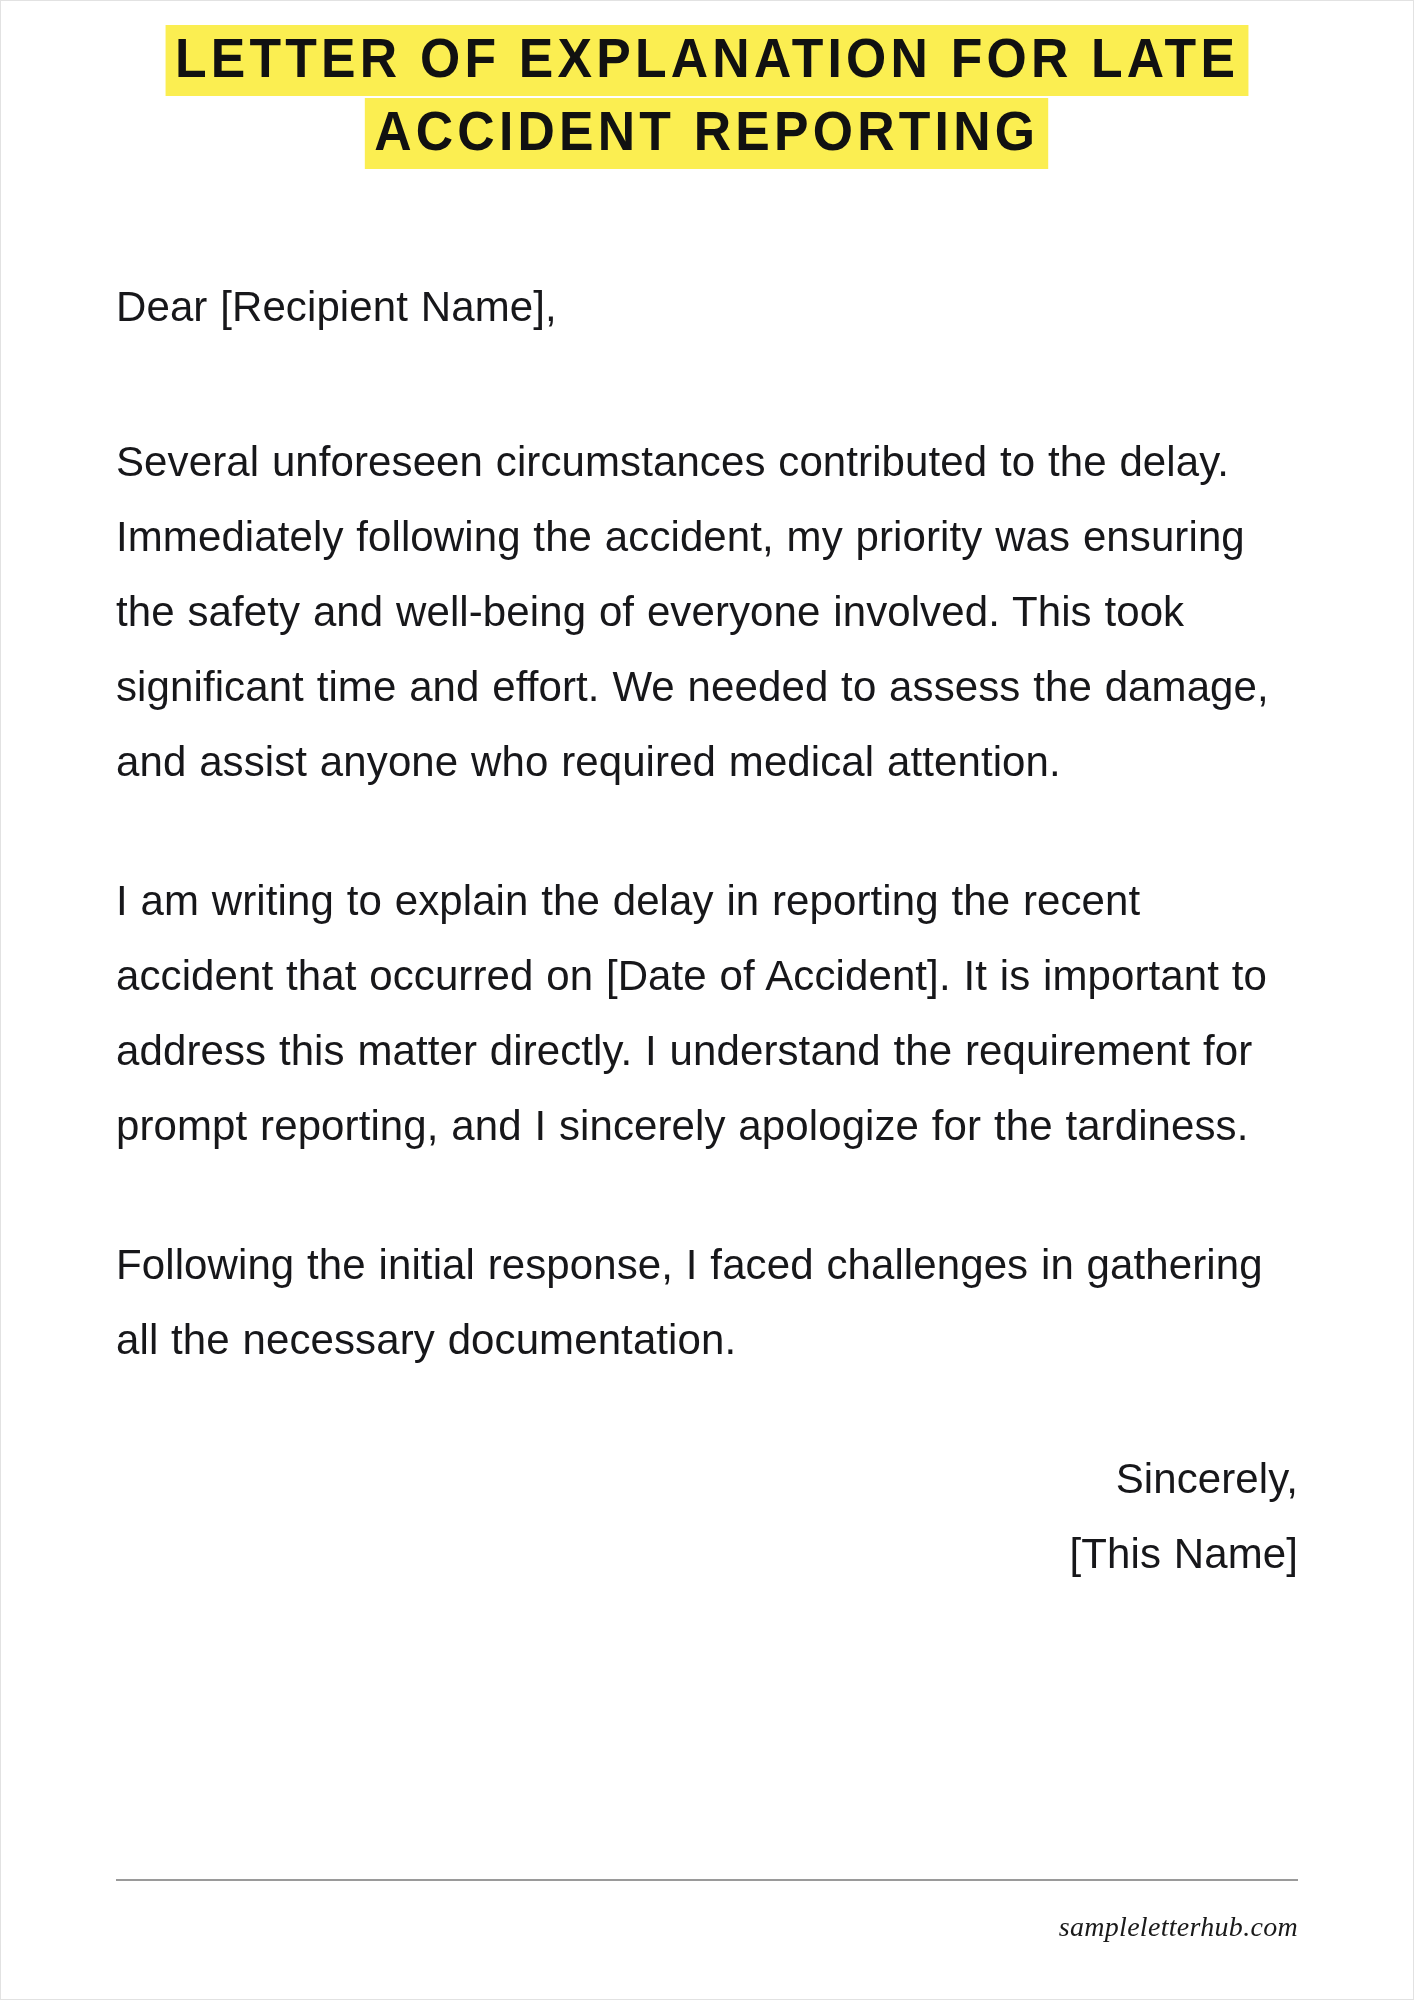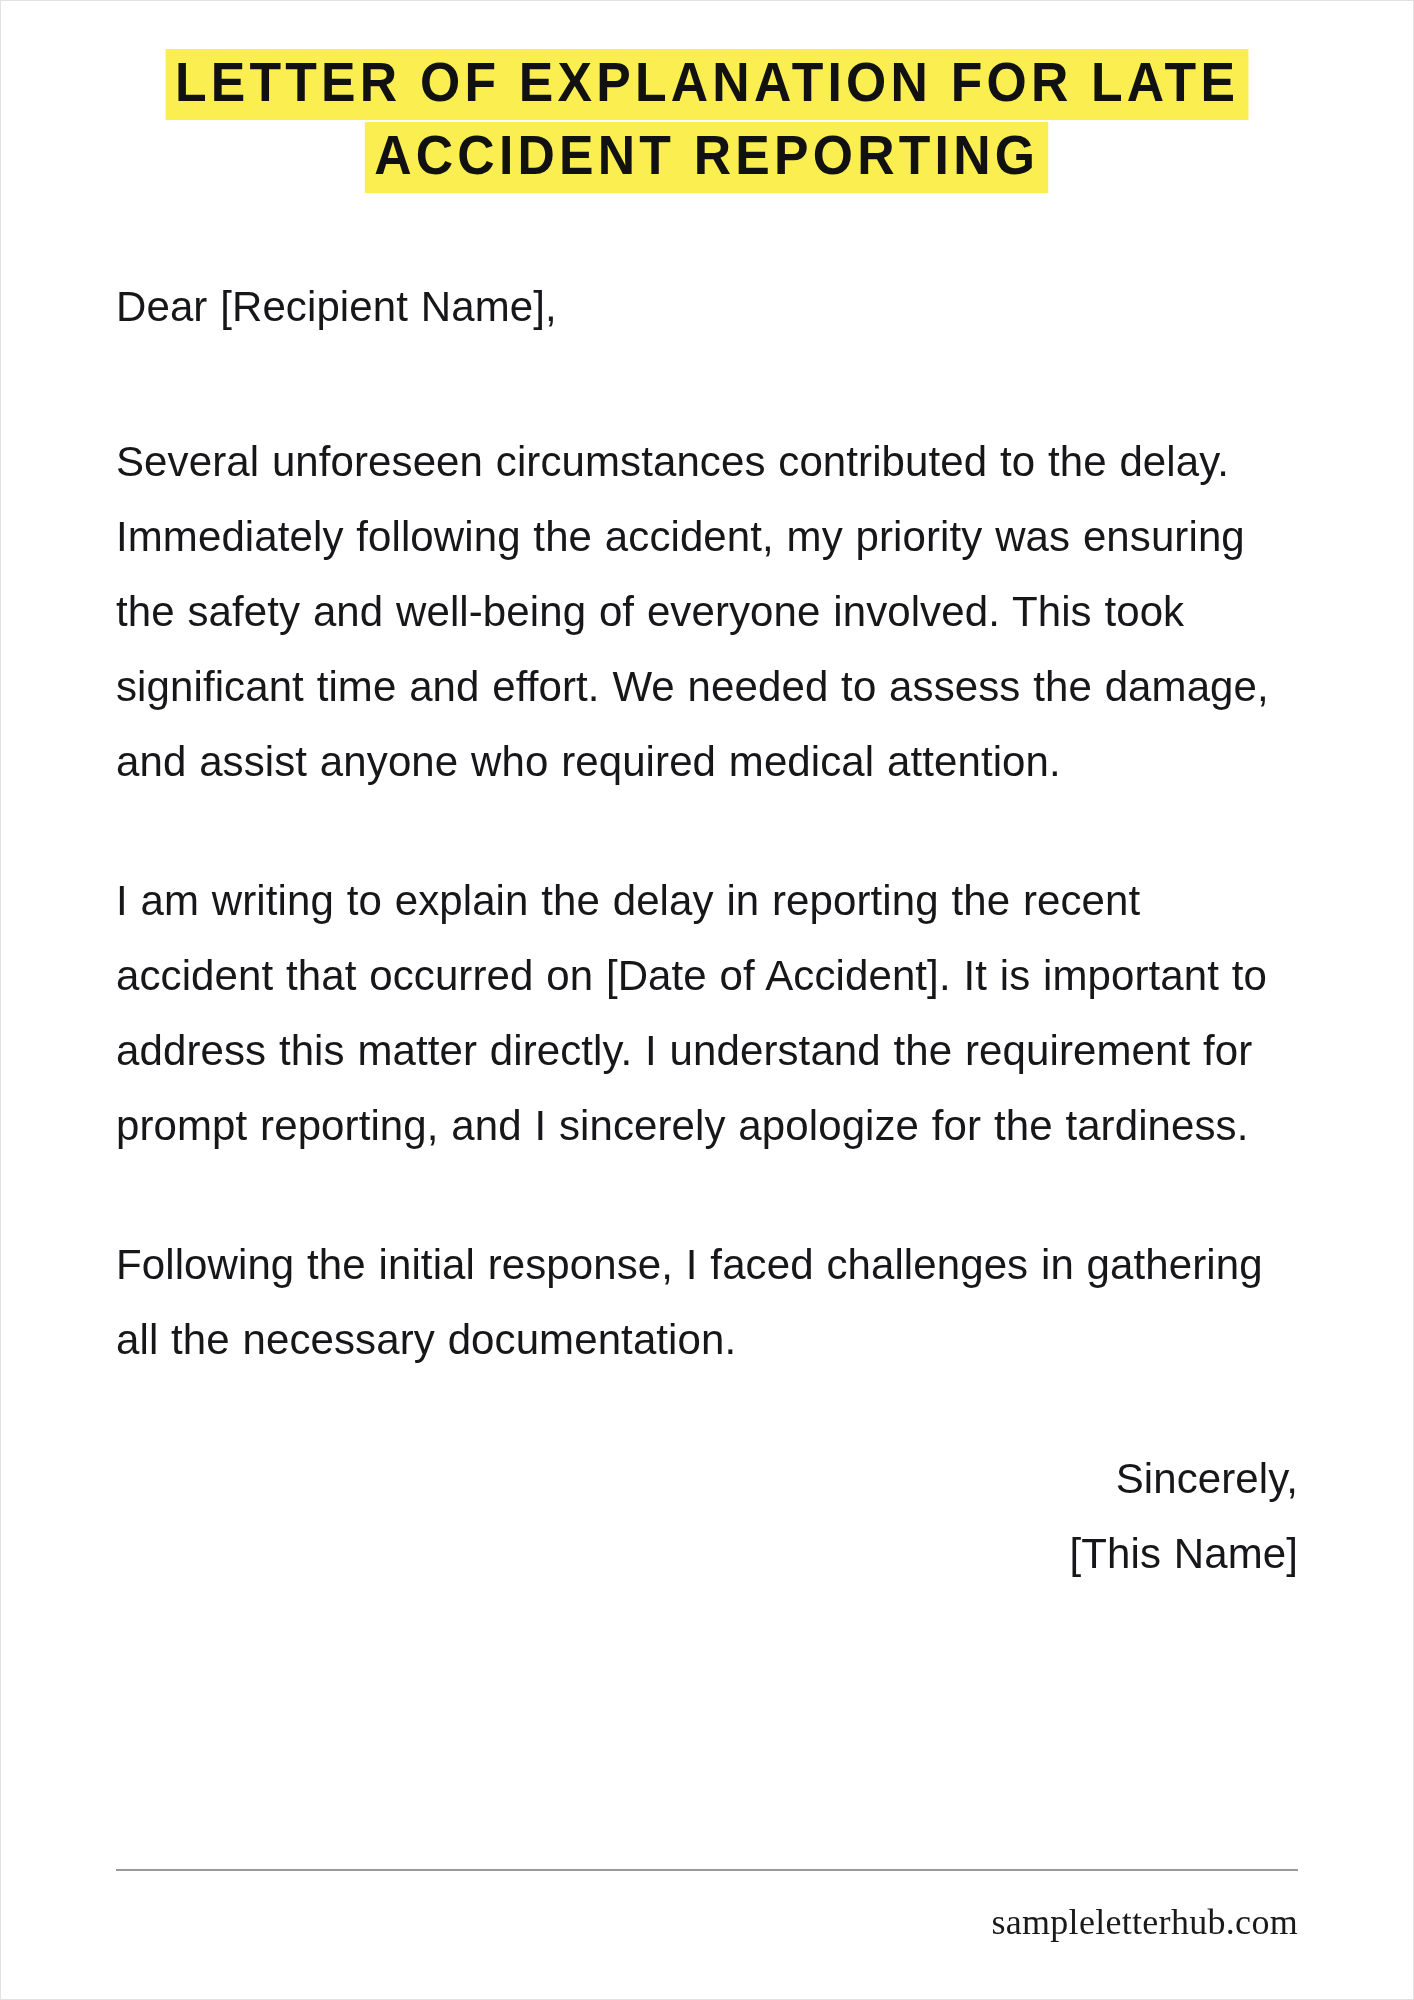--- a/index.html
+++ b/index.html
@@ -13,21 +13,21 @@
     height: 2000px;
     box-sizing: border-box;
     background: #ffffff;
     border: 1px solid #e2e2e2;
     overflow: hidden;
     font-family: "Liberation Sans", sans-serif;
   }
 
   
   .title-block {
-    padding-top: 48px;
+    padding-top: 24px;
     text-align: center;
     line-height: 1.0;
   }
   .title-line {
     display: inline-block;
     font-family: "Liberation Sans", sans-serif;
     font-weight: 700;
     font-size: 55px;
     letter-spacing: 4.5px;
     color: #111111;
@@ -79,23 +79,24 @@
   }
   .footer-rule {
     height: 2px;
     width: 100%;
     background: #9a9a9a;
     margin-bottom: 30px;
   }
   .footer-site {
     text-align: right;
     font-family: "Liberation Serif", serif;
-    font-size: 36px;
+    font-size: 28px;
     color: #1a1a1a;
     letter-spacing: 0.3px;
+    font-style: italic;
   }
 </style>
 </head>
 <body>
 
 <div class="page">
 
   <div class="title-block">
     <div class="title-line">LETTER OF EXPLANATION FOR LATE</div>
     <div class="title-line">ACCIDENT REPORTING</div>

